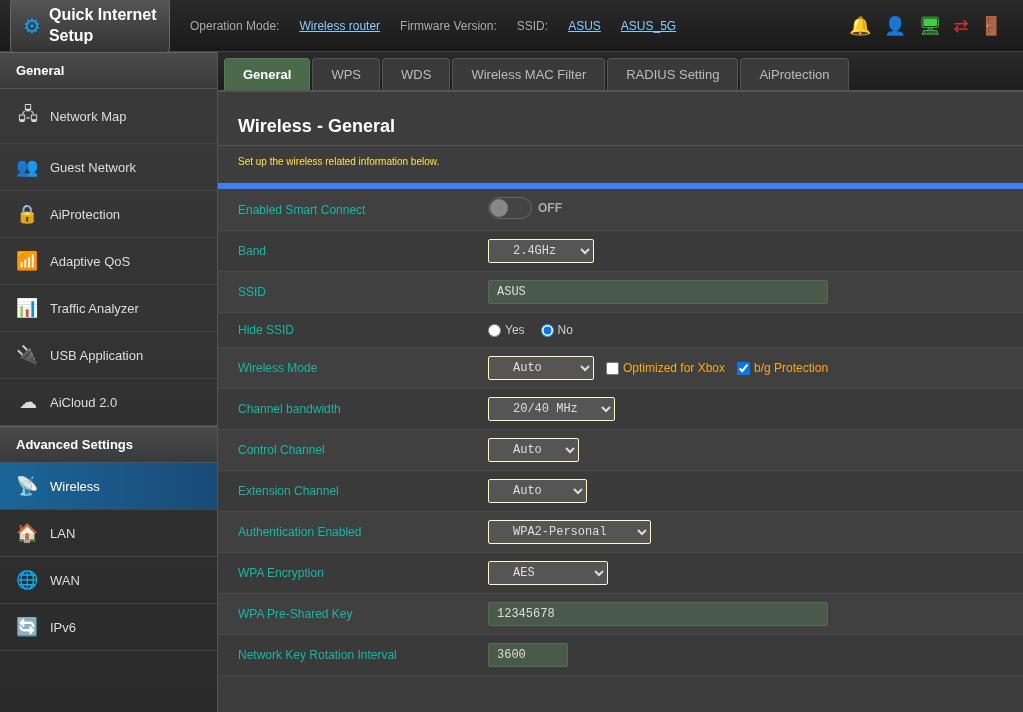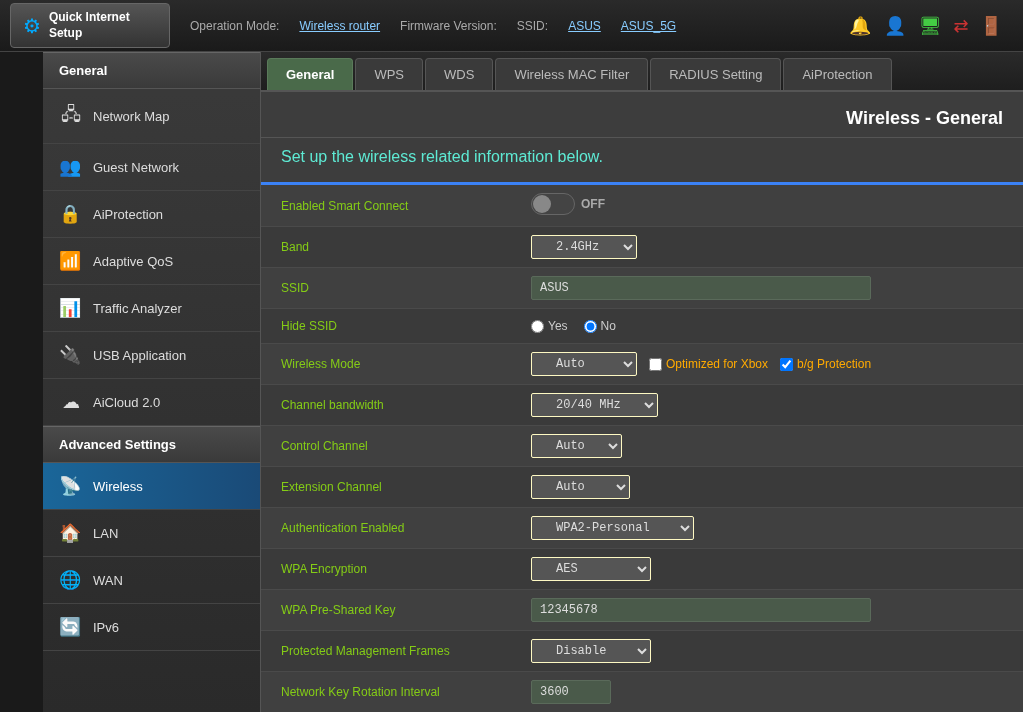--- a/index.html
+++ b/index.html
@@ -25,21 +25,21 @@
       min-width: 160px;
       cursor: pointer;
     }
     .quick-setup-icon {
       color: #00aaff;
       font-size: 20px;
     }
     .quick-setup-text {
       color: #fff;
       font-weight: bold;
-      font-size: 12px;
+      font-size: 16px;
       line-height: 1.3;
     }
     .top-bar-info {
       flex: 1;
       display: flex;
       align-items: center;
       padding-left: 20px;
       color: #aaa;
       font-size: 12px;
       gap: 20px;
@@ -51,21 +51,21 @@
       align-items: center;
       margin-right: 10px;
     }
     .top-icon { font-size: 18px; cursor: pointer; }
     .top-icon.yellow { color: #ffcc00; }
     .top-icon.green { color: #44cc44; }
     .top-icon.red { color: #cc3333; }
     .top-icon.gray { color: #888; }
 
     
-    .layout { display: flex; height: calc(712px - 52px); margin-left: 43px; }
+    .layout { display: flex; height: calc(712px - 52px); }
 
     
     .sidebar {
       width: 218px;
       background: linear-gradient(to bottom, #3a3a3a, #2a2a2a);
       border-right: 1px solid #555;
       flex-shrink: 0;
       overflow-y: auto;
     }
     .sidebar-section-header {
@@ -134,46 +134,45 @@
       flex: 1;
       overflow-y: auto;
       padding: 0;
       background: #3d3d3d;
     }
 
     .page-title {
       font-size: 18px;
       font-weight: bold;
       color: #fff;
-      padding: 16px 20px 8px;
+      padding: 24px 20px 8px;
       border-bottom: 1px solid #555;
-      text-align: right;
     }
 
     .page-subtitle {
-      color: #5eead4;
+      color: #fde047;
       padding: 10px 20px 16px;
-      font-size: 16px;
-      border-bottom: 3px solid #3b82f6;
+      font-size: 10px;
+      border-bottom: 6px solid #3b82f6;
     }
 
     
     .form-table {
       width: 100%;
       border-collapse: collapse;
     }
     .form-row {
       border-bottom: 1px solid #4a4a4a;
     }
     .form-row:nth-child(even) { background: #3a3a3a; }
     .form-row:nth-child(odd) { background: #404040; }
 
     .form-label {
       padding: 10px 20px;
-      color: #84cc16;
+      color: #14b8a6;
       font-size: 12px;
       width: 260px;
       vertical-align: middle;
     }
     .form-control {
       padding: 8px 10px;
       vertical-align: middle;
     }
 
     
@@ -461,30 +460,20 @@
           </td>
         </tr>
 
         <tr class="form-row">
           <td class="form-label">WPA Pre-Shared Key</td>
           <td class="form-control">
             <input type="text" class="medium-input" value="12345678" style="">
           </td>
         </tr>
 
-        <tr class="form-row">
-          <td class="form-label">Protected Management Frames</td>
-          <td class="form-control">
-            <select style="font-family: 'Courier New', monospace;">
-              <option>Disable</option>
-              <option>Capable</option>
-              <option>Required</option>
-            </select>
-          </td>
-        </tr>
 
         <tr class="form-row">
           <td class="form-label">Network Key Rotation Interval</td>
           <td class="form-control">
             <input type="text" class="small-input" value="3600" style="">
           </td>
         </tr>
       </tbody>
         </table>
     </div>

